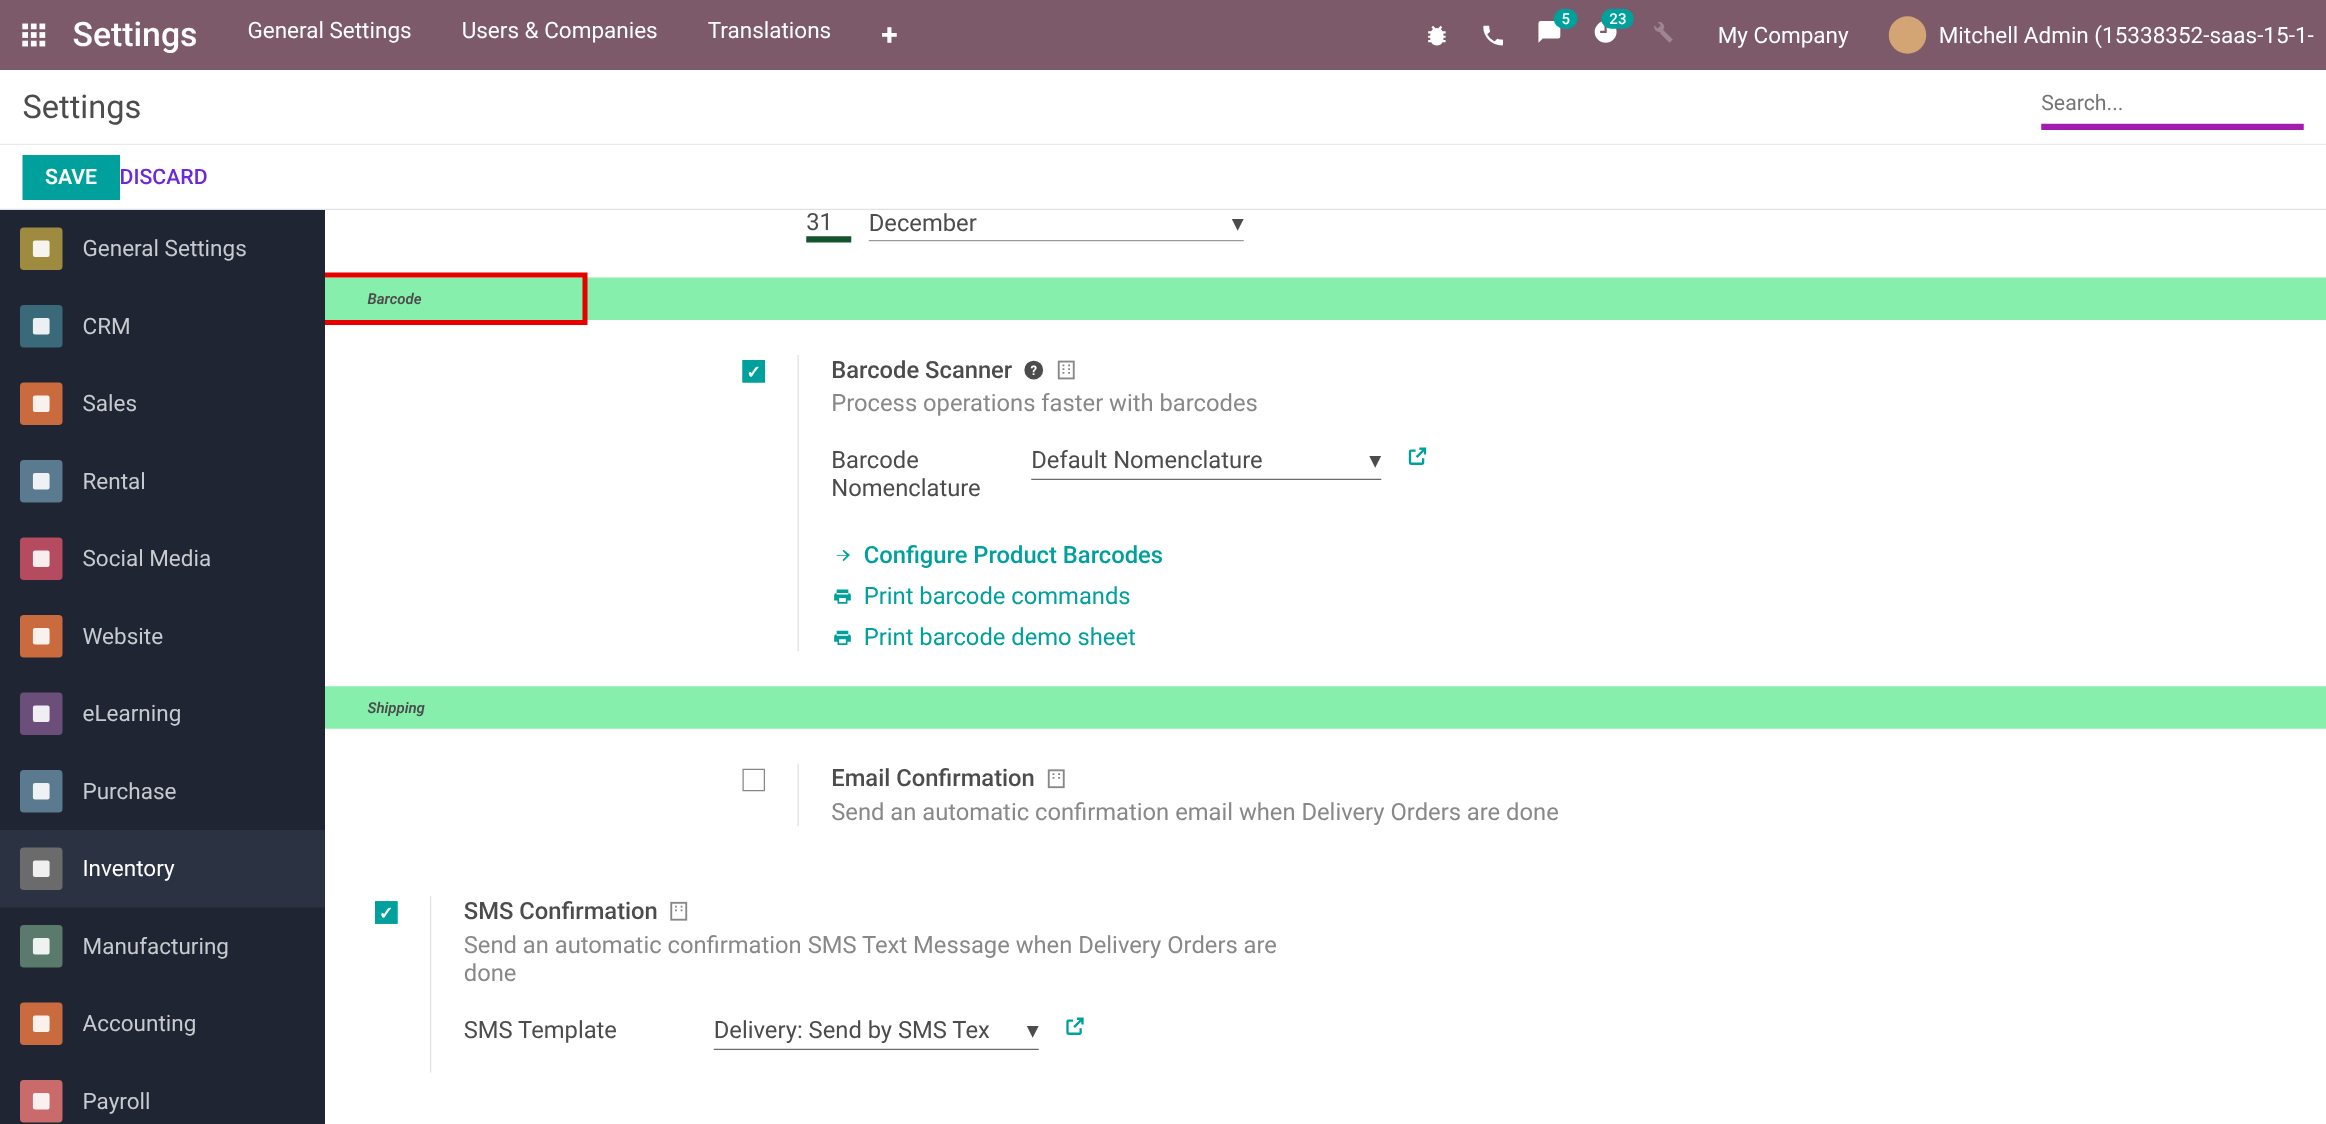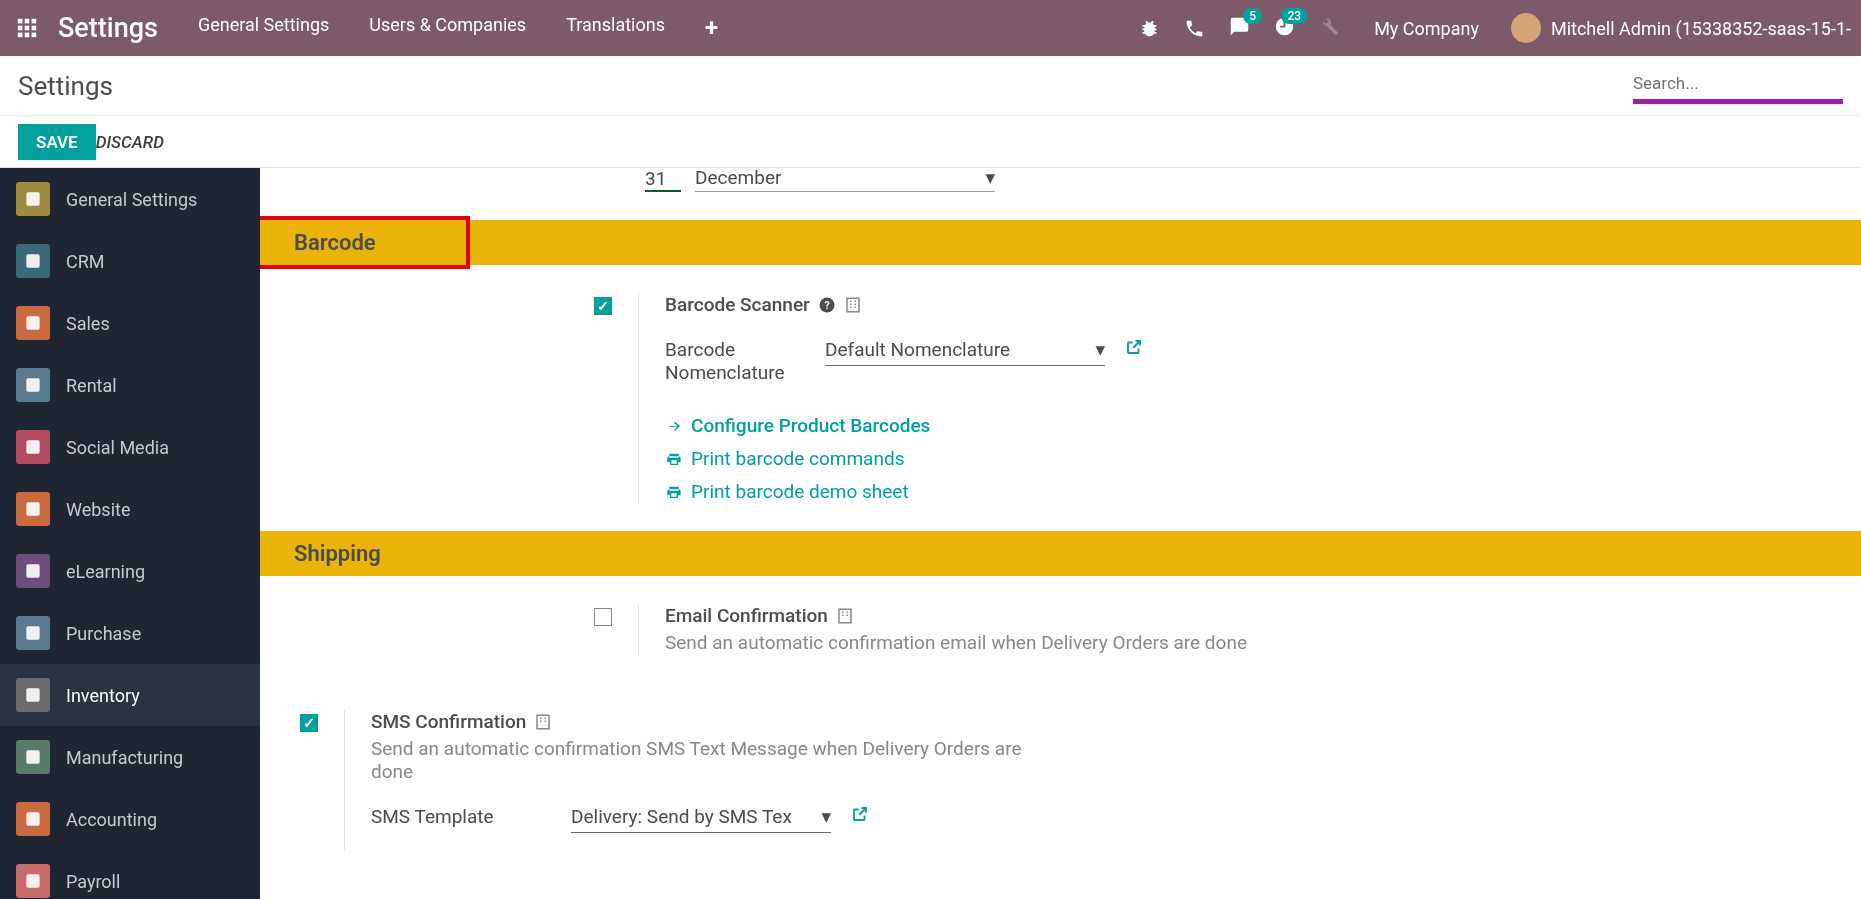--- a/index.html
+++ b/index.html
@@ -22,38 +22,38 @@
 .topbar .user-name { font-size: 18px; }
 .topbar .tool-icon-muted svg { fill: #9e8591; }
 
 .header-row { height: 60px; display: flex; align-items: center; padding: 0 18px; border-bottom: 1px solid #e9e9e9; }
 .header-row .breadcrumb { font-size: 26px; color: #4c4c4c; flex-shrink: 0; }
 .header-row .search-wrap { margin-left: auto; width: 210px; }
 .header-row .search-input { width: 100%; border: none; border-bottom: 5px solid #a21caf; padding: 6px 0; font-size: 17px; outline: none; color: #666; }
 
 .action-row { height: 52px; display: flex; align-items: center; padding: 0 18px; border-bottom: 1px solid #dee2e6; }
 .btn-save { background: #00a09d; color: #fff; border: none; padding: 8px 18px; font-size: 17px; font-weight: 600; cursor: pointer; }
-.btn-discard { background: none; border: none; color: #404040; font-size: 17px; cursor: pointer; font-weight: 500; font-style: italic; }
+.btn-discard { background: none; border: none; color: #6d28d9; font-size: 17px; cursor: pointer; font-weight: 500; }
 
 .body-row { display: flex; height: calc(899px - 56px - 60px - 52px); }
 .sidebar { width: 260px; background: #1f2532; overflow-y: auto; position: relative; }
 .sidebar-item { display: flex; align-items: center; gap: 16px; padding: 14px 16px; color: #c7cace; cursor: pointer; font-size: 18px; }
 .sidebar-item.active { background: #2b3241; color: #fff; }
 .sidebar-icon { width: 34px; height: 34px; display: flex; align-items: center; justify-content: center; border-radius: 3px; flex-shrink: 0; }
 .sidebar::-webkit-scrollbar { width: 14px; }
 .sidebar::-webkit-scrollbar-track { background: #e8e8e8; }
 .sidebar::-webkit-scrollbar-thumb { background: #b5b5b5; }
 
 .content { flex: 1; overflow-y: auto; background: #fff; padding-top: 0; }
-.content .section-header { background: #eab308; padding: 10px 34px; font-size: 22px; font-weight: 600; color: #4c4c4c; }
+.content .section-header { background: #86efac; padding: 10px 34px; font-size: 12px; font-weight: 600; color: #4c4c4c; font-style: italic; }
 .content .section-header.highlighted { position: relative; }
 .content .section-header.highlighted::before { content: ""; position: absolute; left: -6px; top: -4px; width: 216px; height: calc(100% + 8px); border: 4px solid #e60000; box-sizing: border-box; }
 
 .content .date-row { display: flex; align-items: center; gap: 14px; padding: 0 0 28px 385px; margin-top: -2px; font-size: 19px; color: #4c4c4c; }
-.date-day { border-bottom: 2px solid #14532d; width: 36px; }
+.date-day { border-bottom: 5px solid #14532d; width: 36px; }
 .date-month { border-bottom: 1px solid #9a9a9a; width: 300px; display: flex; justify-content: space-between; padding-bottom: 2px; }
 
 .setting-block { display: flex; gap: 24px; padding: 28px 0 28px 334px; }
 .two-col { display: flex; flex-direction: column; }
 .two-col .col { flex: 0 0 50%; }
 .checkbox { width: 18px; height: 18px; border: 1px solid #888; cursor: pointer; flex-shrink: 0; margin-top: 4px; display: flex; align-items: center; justify-content: center; }
 .checkbox.checked { background: #00a09d; border-color: #00a09d; }
 .checkbox.checked::after { content: "✓"; color: #fff; font-size: 14px; font-weight: bold; }
 .vdiv { width: 1px; background: #dee2e6; margin: 0 2px; align-self: stretch; }
 .setting-main { flex: 1; max-width: 680px; }
@@ -267,20 +267,21 @@
                 <rect x="4" y="3" width="16" height="18"></rect>
                 <line x1="8" y1="7" x2="10" y2="7"></line>
                 <line x1="14" y1="7" x2="16" y2="7"></line>
                 <line x1="8" y1="11" x2="10" y2="11"></line>
                 <line x1="14" y1="11" x2="16" y2="11"></line>
                 <line x1="8" y1="15" x2="10" y2="15"></line>
                 <line x1="14" y1="15" x2="16" y2="15"></line>
               </svg>
             </span>
         </div>
+        <div class="setting-desc">Process operations faster with barcodes</div>
         <div class="setting-fields">
           <div class="field-row">
             <div class="field-label">Barcode Nomenclature</div>
             <div class="field-select">
               <span>Default Nomenclature</span>
               <span>▾</span>
             </div>
             <span class="ext-link"><svg width="18" height="18" viewBox="0 0 24 24" fill="none" stroke="#00a09d" stroke-width="2.5">
                   <path d="M14 4h6v6M20 4l-9 9M18 14v5a1 1 0 0 1-1 1H5a1 1 0 0 1-1-1V7a1 1 0 0 1 1-1h5"></path>
                 </svg></span>

